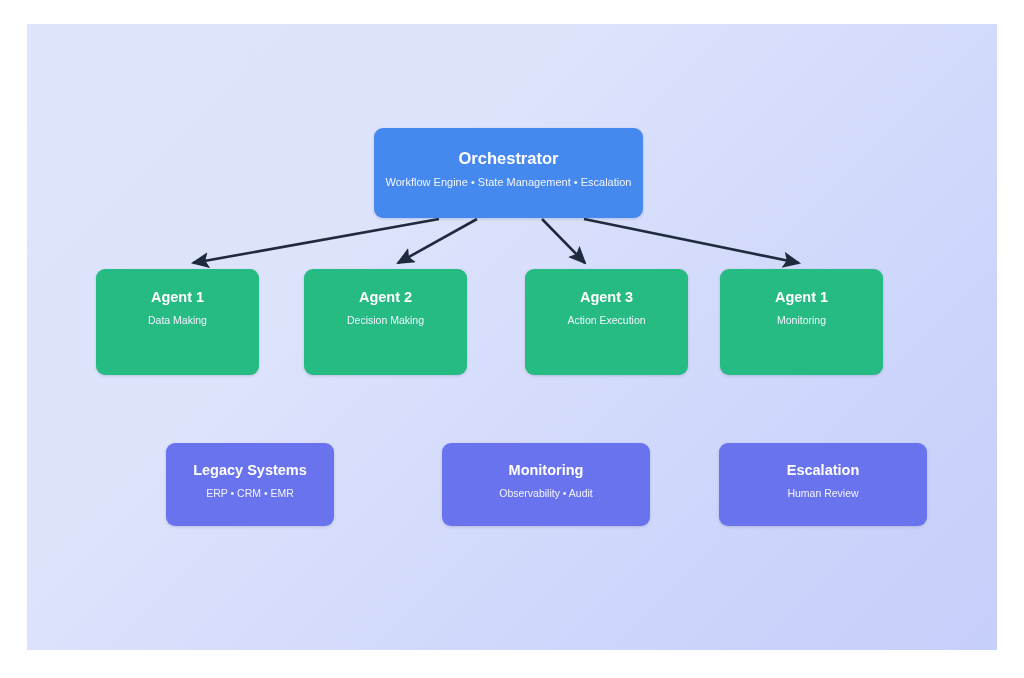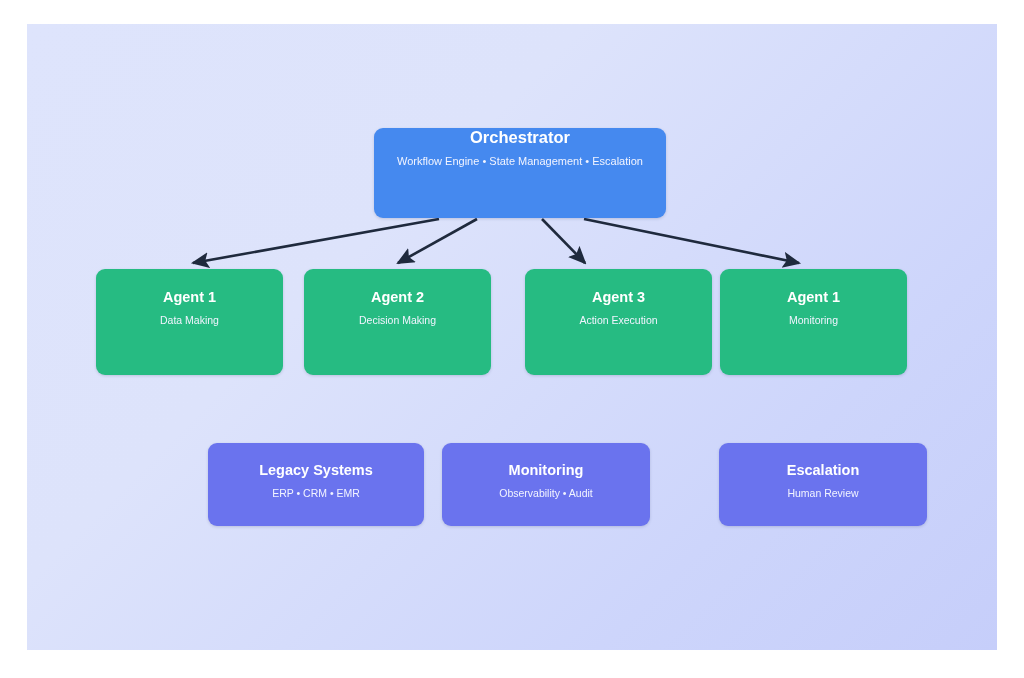--- a/index.html
+++ b/index.html
@@ -63,48 +63,49 @@
     font-weight: normal;
     line-height: 1.2;
     text-align: left;
     color: #f2f4ff;
     white-space: nowrap;
   }
   
   #node-orchestrator {
     left: 347px;
     top: 104px;
-    width: 292px;
+    width: 269px;
     height: 90px;
     background: #4589ef;
+    padding-top: 21px;
   }
   #node-orchestrator .node-title { font-size: 16.5px; }
   #node-orchestrator .node-sub { margin-top: 9px; font-size: 11px; }
   
   .agent-node {
     top: 245px;
-    width: 187px;
+    width: 163px;
     height: 106px;
     background: #26bb82;
     padding-top: 21px;
   }
   .agent-node .node-sub { margin-top: 8px; }
   #node-agent-1 { left: 69px; }
   #node-agent-2 { left: 277px; }
   #node-agent-3 { left: 498px; }
   #node-agent-4 { left: 693px; }
   
   .support-node {
     top: 419px;
     height: 83px;
     background: #6a73ee;
     padding-top: 20px;
   }
   .support-node .node-sub { margin-top: 8px; }
-  #node-legacy-systems { left: 139px; width: 216px; margin-left: 42px; }
+  #node-legacy-systems { left: 139px; width: 168px; }
   #node-monitoring { left: 415px; width: 208px; }
   #node-escalation { left: 692px; width: 208px; }
 </style>
 </head>
 <body>
 
 <div id="canvas">
 
 
   <svg class="arrows" viewBox="0 0 970 626">

